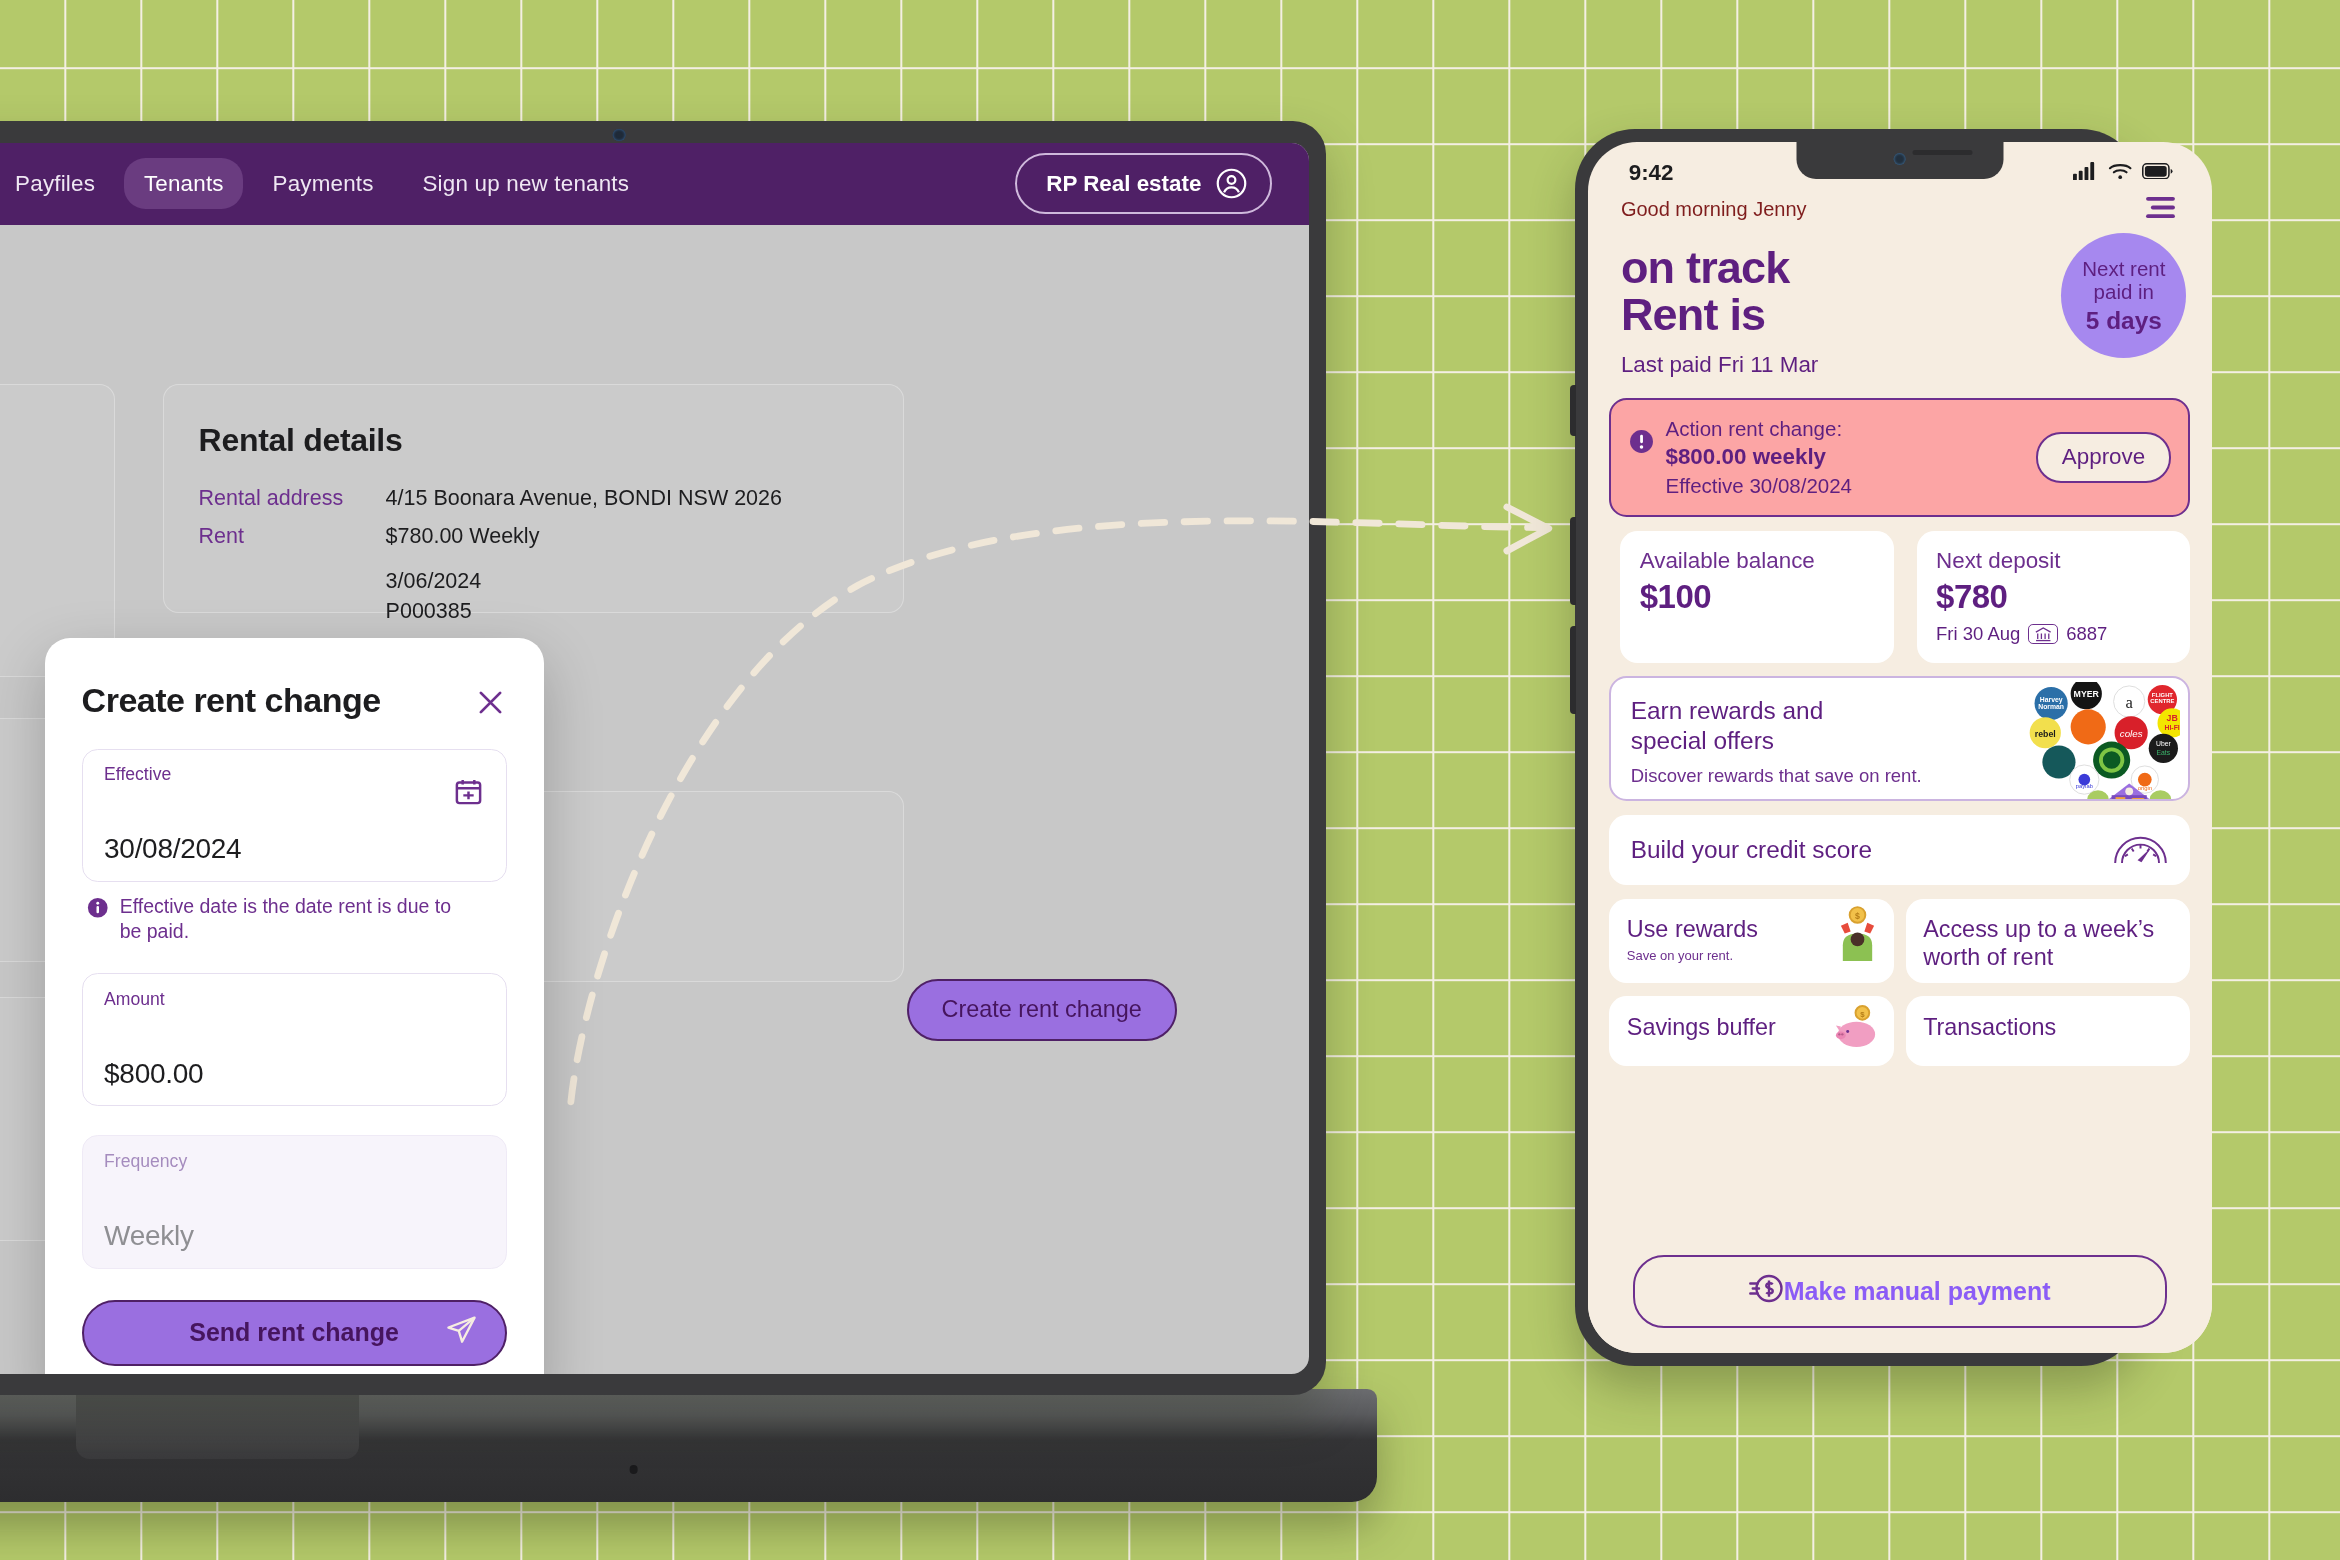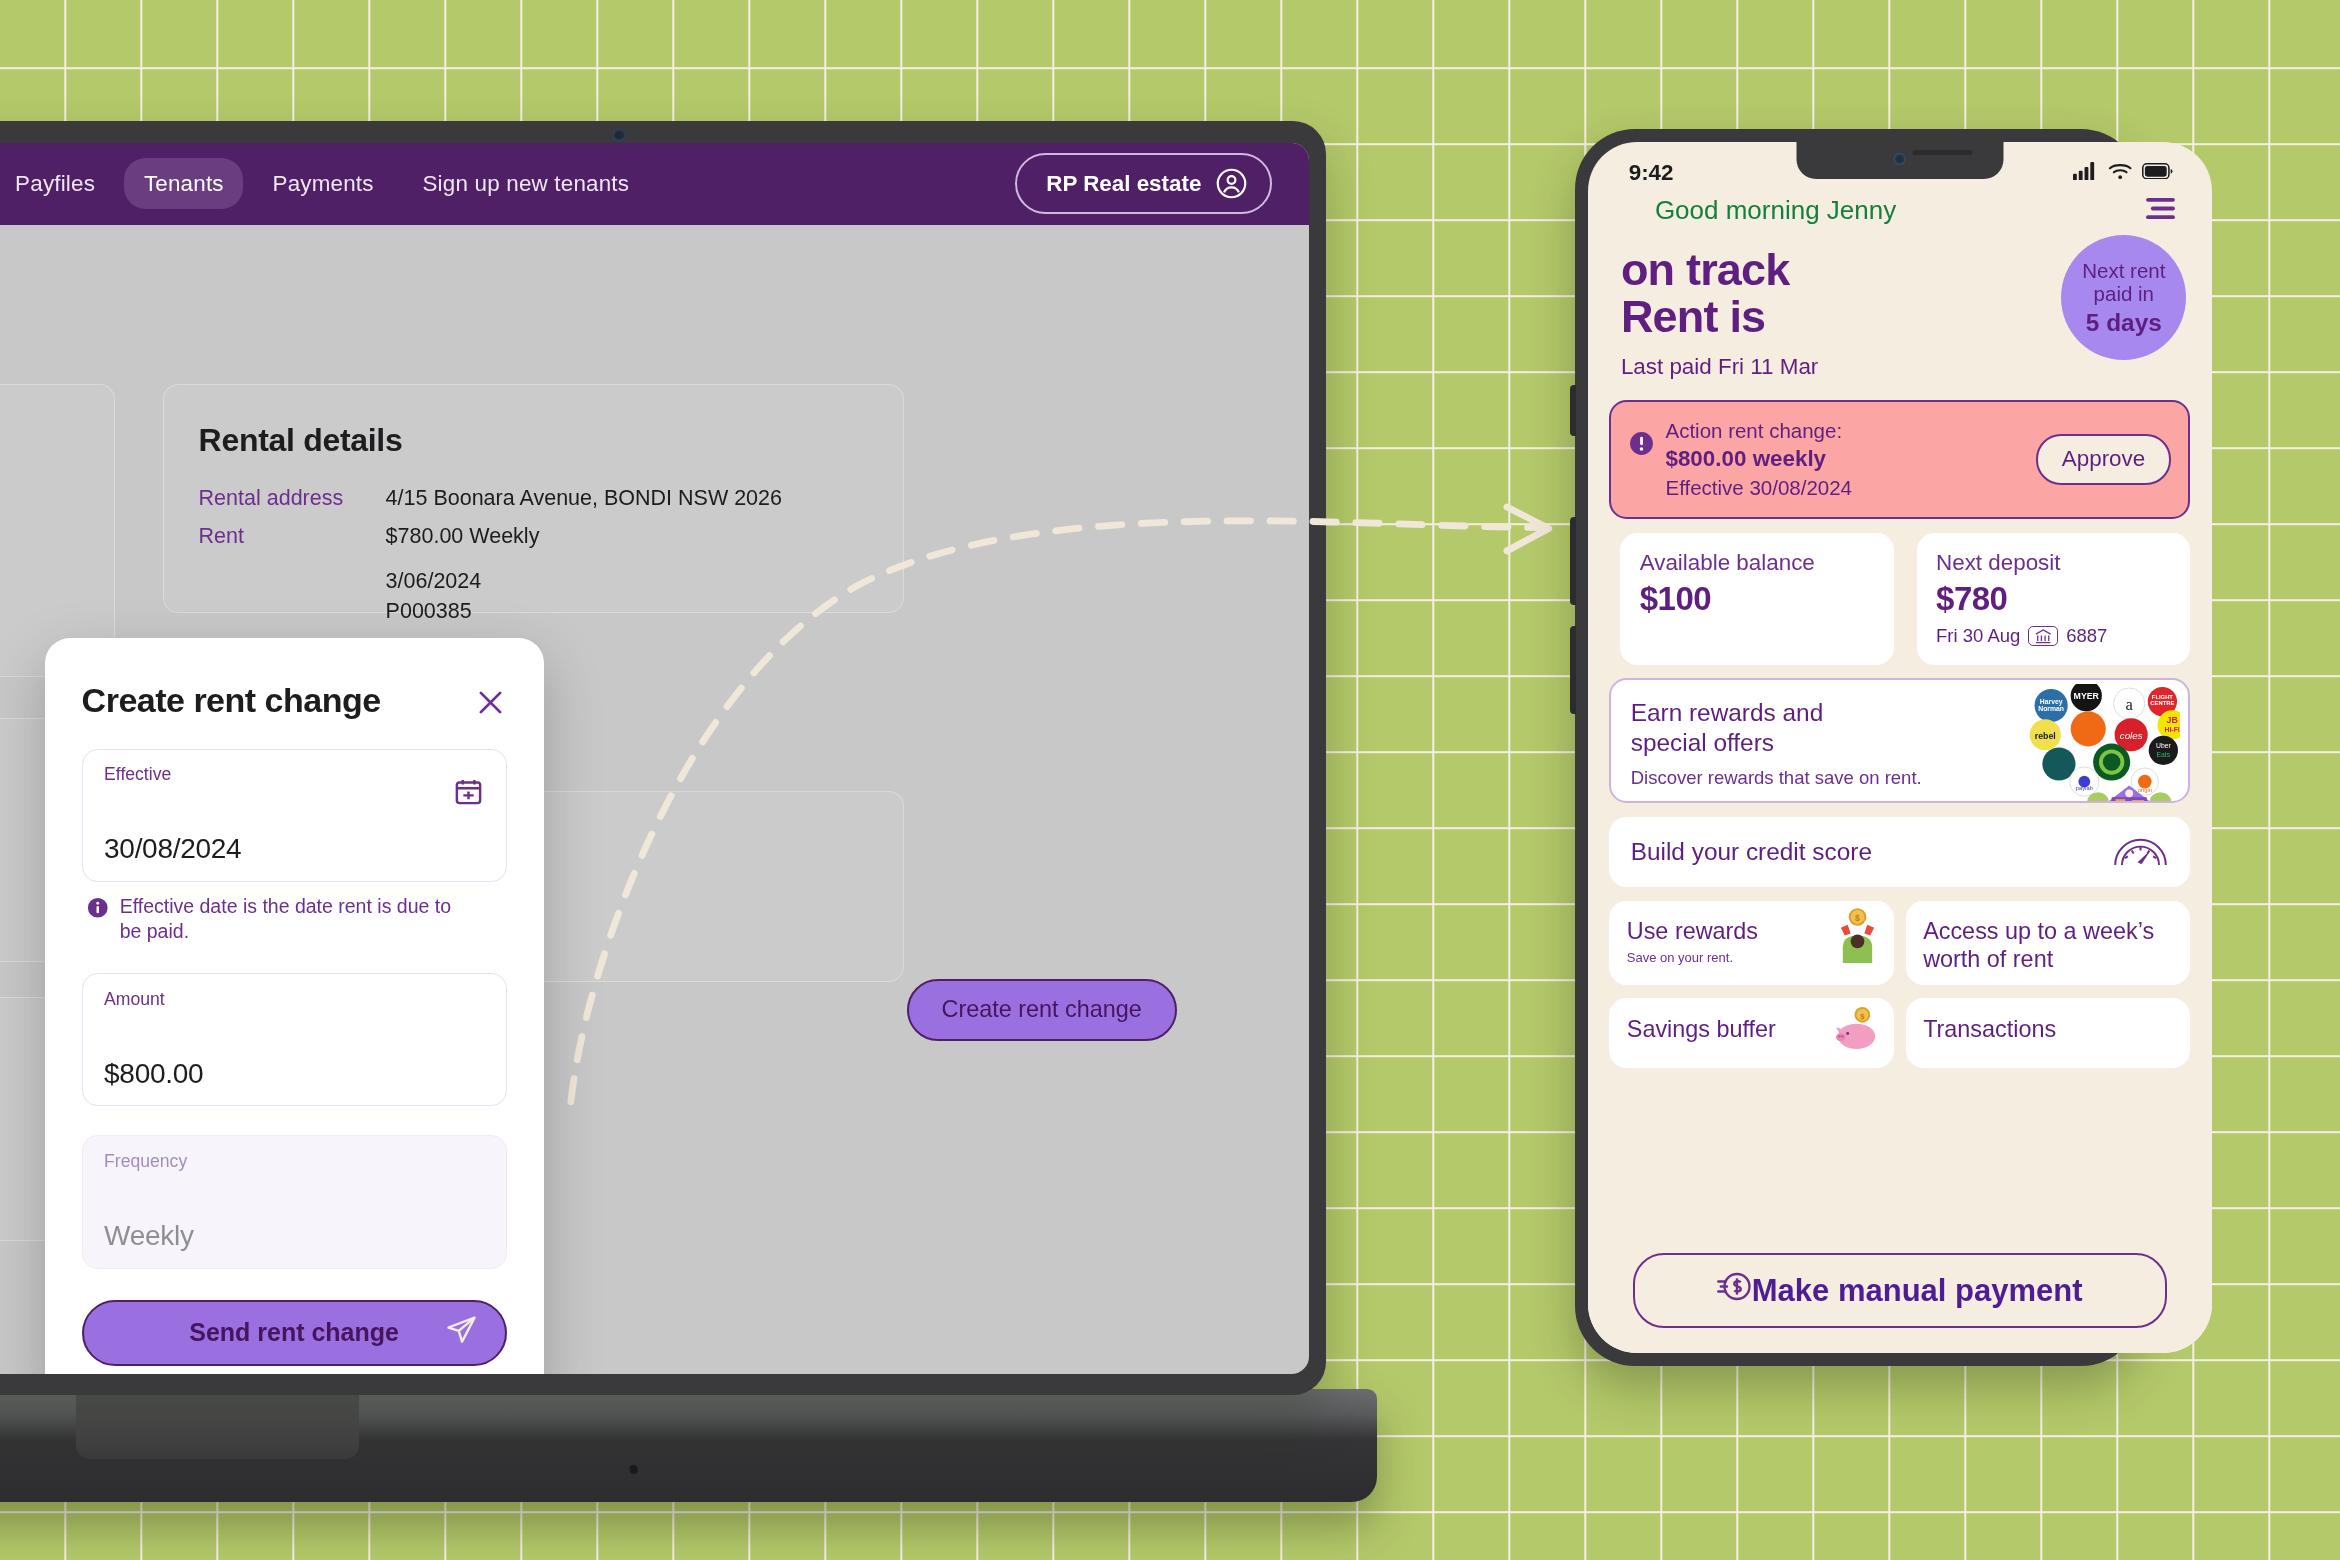--- a/index.html
+++ b/index.html
@@ -255,21 +255,21 @@
   .statusbar {
     position: absolute; left: 0; top: 11.7px; right: 0; height: 39px;
     display: flex; align-items: center;
     padding: 0 39px 0 41px; z-index: 10;
   }
   .clock { font-size: 22.4px; font-weight: bold; color: #1d1d1f; }
   .sb-icons { margin-left: auto; display: flex; align-items: center; gap: 9.8px; }
 
   .ph-content { position: absolute; left: 0; top: 53px; right: 0; bottom: 0; padding: 0 21.5px; }
   .greet-row { display: flex; align-items: center; padding: 0 11.7px; }
-  .greet { font-size: 26px; color: #15803d; margin-left: 34px; }
+  .greet { font-size: 20px; color: #7f1d1d; }
   .hamburger { margin-left: auto; cursor: pointer; }
 
   .hero { position: relative; padding: 21.5px 11.7px 0 11.7px; height: 168px; }
   .hero-title {
     font-size: 45px; font-weight: bold; color: #5e1f80;
     line-height: 1.04; letter-spacing: -0.8px;
   }
   .hero-sub { margin-top: 13.7px; font-size: 22.4px; color: #5e1f80; }
   .badge-circle {
     position: absolute; right: 3.9px; top: 9.8px;
@@ -350,21 +350,21 @@
   .ph-footer {
     position: absolute; left: 0; right: 0; bottom: 0;
     background: #f6ede1;
     padding: 17.6px 45px 25px 45px;
   }
   .pay-btn {
     width: 100%;
     background: #f6ede1;
     border: 2px solid #6d2f8e;
     border-radius: 31px;
-    color: #4c1d95; font-size: 31px; font-weight: bold;
+    color: #8b5cf6; font-size: 25px; font-weight: bold;
     padding: 13.7px 17.6px;
     display: flex; align-items: center; justify-content: center; gap: 0;
     cursor: pointer;
   }
 </style>
 </head>
 <body>
 
 <div id="stage">
 

